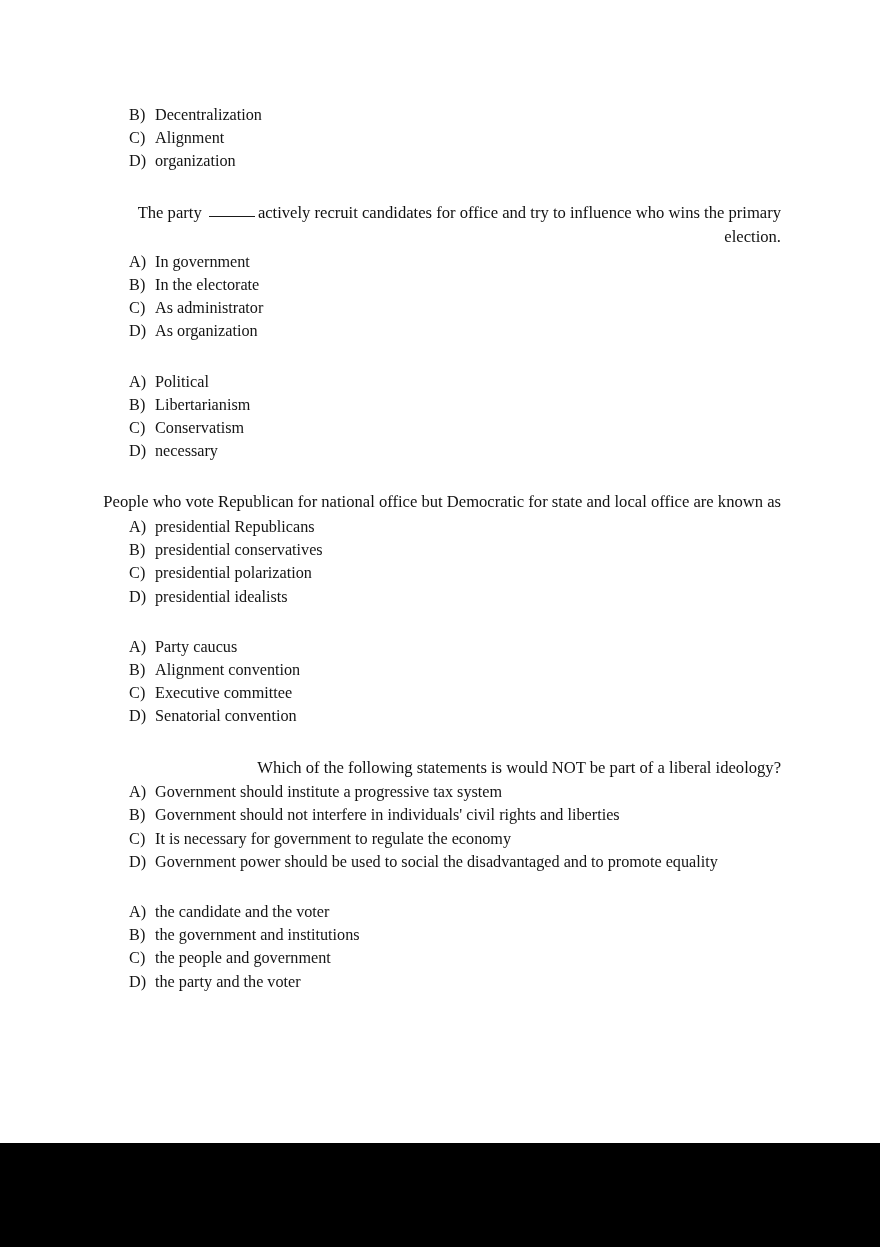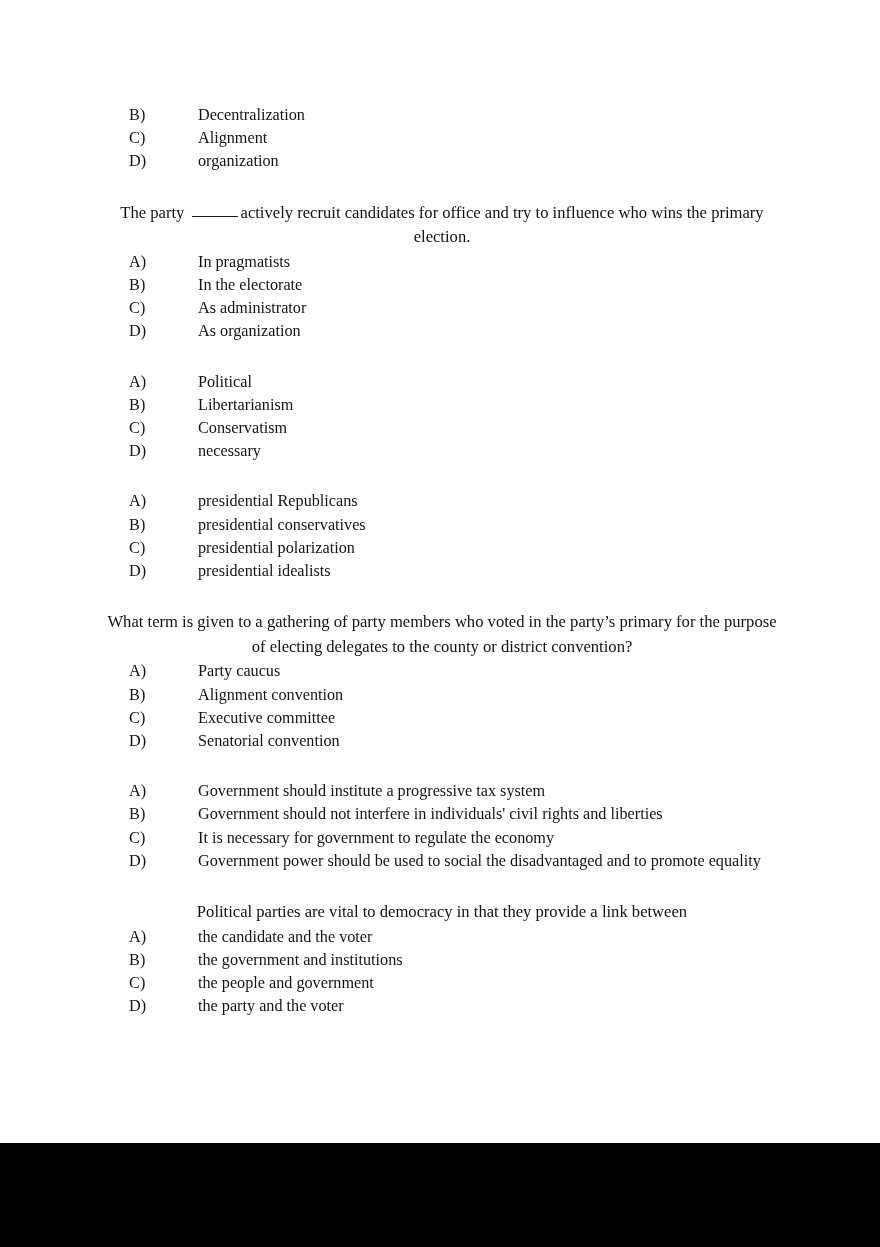--- a/index.html
+++ b/index.html
@@ -54,33 +54,32 @@
     flex: 0 0 auto;
     width: 26px;
     text-align: left;
     font-size: 16.2px;
     letter-spacing: 0.1px;
   }
 
   .option-text {
     flex: 1 1 auto;
     font-size: 16.2px;
-    margin-left: 43px;
   }
 
   .qblock {
     margin-top: 27px;
   }
 
   .question {
     font-size: 16.6px;
     line-height: 24.6px;
     margin: 0 0 1px 0;
     color: #111111;
-    text-align: center;
+    text-align: right;
   }
 
   .blank {
     display: inline-block;
     width: 46px;
     border-bottom: 1.6px solid #1a1a1a;
     margin: 0 3px;
     vertical-align: 1px;
   }
 
@@ -112,21 +111,21 @@
         <span class="option-marker">D)</span>
         <span class="option-text">organization</span>
       </li>
     </ul>
 
     <section class="qblock">
       <p class="question"><span>The party </span><span class="blank"></span><span>actively recruit candidates for office and try to influence who wins the primary election.</span></p>
       <ul class="options">
         <li class="option">
           <span class="option-marker">A)</span>
-          <span class="option-text">In pragmatists</span>
+          <span class="option-text">In government</span>
         </li>
         <li class="option">
           <span class="option-marker">B)</span>
           <span class="option-text">In the electorate</span>
         </li>
         <li class="option">
           <span class="option-marker">C)</span>
           <span class="option-text">As administrator</span>
         </li>
         <li class="option">
@@ -151,20 +150,21 @@
           <span class="option-text">Conservatism</span>
         </li>
         <li class="option">
           <span class="option-marker">D)</span>
           <span class="option-text">necessary</span>
         </li>
       </ul>
     </section>
 
     <section class="qblock">
+      <p class="question">People who vote Republican for national office but Democratic for state and local office are known as</p>
       <ul class="options">
         <li class="option">
           <span class="option-marker">A)</span>
           <span class="option-text">presidential Republicans</span>
         </li>
         <li class="option">
           <span class="option-marker">B)</span>
           <span class="option-text">presidential conservatives</span>
         </li>
         <li class="option">
@@ -172,21 +172,20 @@
           <span class="option-text">presidential polarization</span>
         </li>
         <li class="option">
           <span class="option-marker">D)</span>
           <span class="option-text">presidential idealists</span>
         </li>
       </ul>
     </section>
 
     <section class="qblock">
-      <p class="question">What term is given to a gathering of party members who voted in the party’s primary for the purpose of electing delegates to the county or district convention?</p>
       <ul class="options">
         <li class="option">
           <span class="option-marker">A)</span>
           <span class="option-text">Party caucus</span>
         </li>
         <li class="option">
           <span class="option-marker">B)</span>
           <span class="option-text">Alignment convention</span>
         </li>
         <li class="option">
@@ -194,20 +193,21 @@
           <span class="option-text">Executive committee</span>
         </li>
         <li class="option">
           <span class="option-marker">D)</span>
           <span class="option-text">Senatorial convention</span>
         </li>
       </ul>
     </section>
 
     <section class="qblock">
+      <p class="question">Which of the following statements is would NOT be part of a liberal ideology?</p>
       <ul class="options">
         <li class="option">
           <span class="option-marker">A)</span>
           <span class="option-text">Government should institute a progressive tax system</span>
         </li>
         <li class="option">
           <span class="option-marker">B)</span>
           <span class="option-text">Government should not interfere in individuals' civil rights and liberties</span>
         </li>
         <li class="option">
@@ -215,21 +215,20 @@
           <span class="option-text">It is necessary for government to regulate the economy</span>
         </li>
         <li class="option">
           <span class="option-marker">D)</span>
           <span class="option-text">Government power should be used to social the disadvantaged and to promote equality</span>
         </li>
       </ul>
     </section>
 
     <section class="qblock">
-      <p class="question">Political parties are vital to democracy in that they provide a link between</p>
       <ul class="options">
         <li class="option">
           <span class="option-marker">A)</span>
           <span class="option-text">the candidate and the voter</span>
         </li>
         <li class="option">
           <span class="option-marker">B)</span>
           <span class="option-text">the government and institutions</span>
         </li>
         <li class="option">

